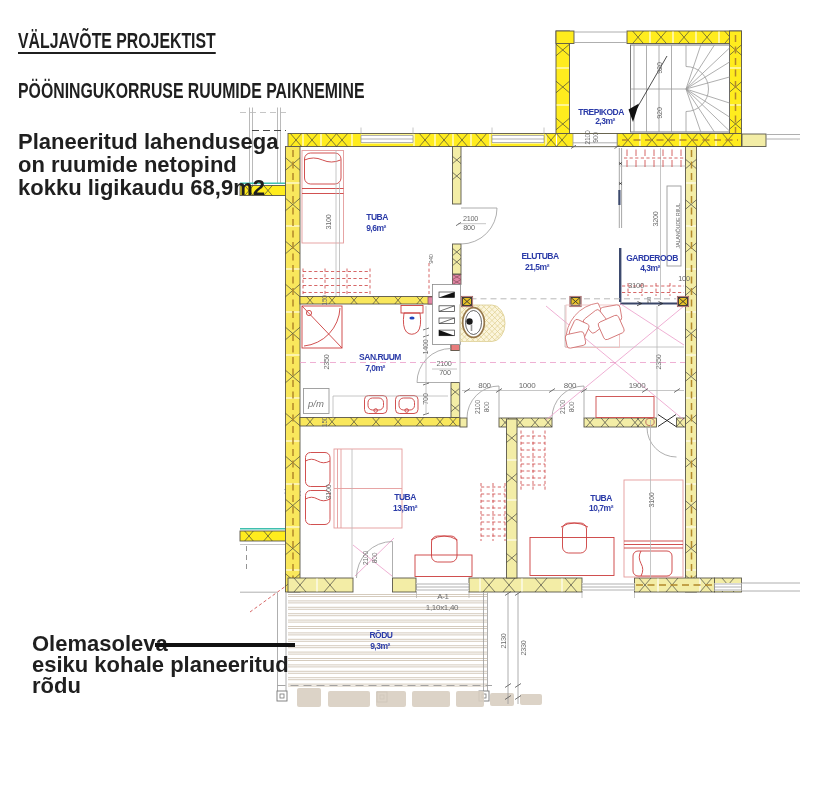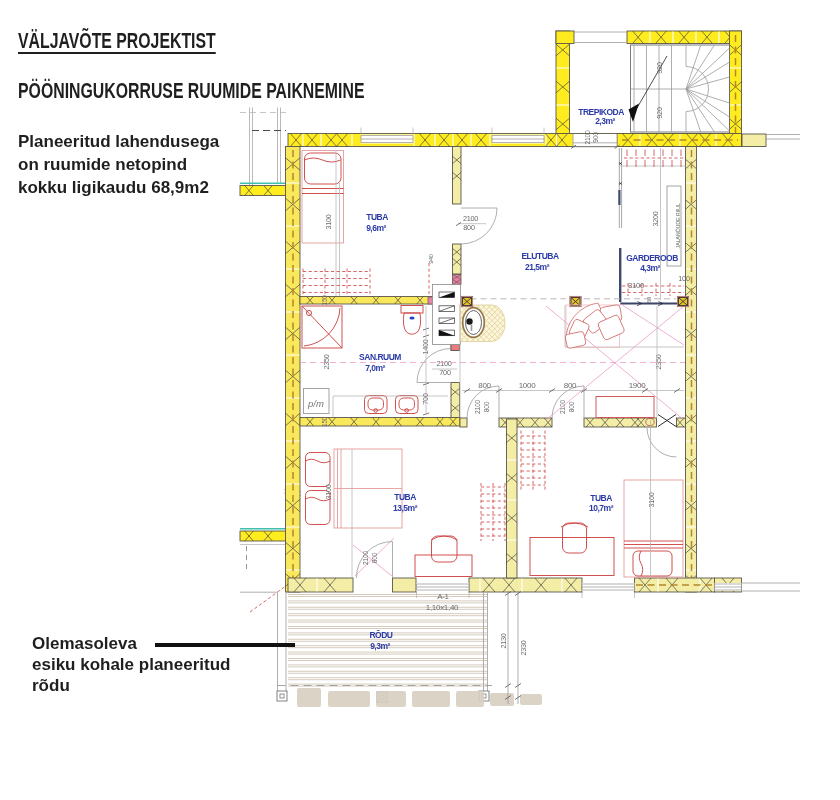--- a/index.html
+++ b/index.html
@@ -1,17 +1,17 @@
 <!DOCTYPE html>
 <html><head><meta charset="utf-8">
 <style>
 html,body{margin:0;padding:0;background:#ffffff;width:840px;height:800px;overflow:hidden}
 body{position:relative;font-family:"Liberation Sans",sans-serif}
 .hd{position:absolute;font-weight:bold;color:#1f1f1f;white-space:nowrap;transform-origin:0 0;transform:scaleX(0.72);font-size:22px;line-height:22px;letter-spacing:0px}
-.bd{position:absolute;font-weight:bold;color:#1f1f1f;white-space:nowrap;font-size:17px}
+.bd{position:absolute;font-weight:bold;color:#1f1f1f;white-space:nowrap;font-size:22px}
 </style></head>
 <body>
 
 <svg width="840" height="800" viewBox="0 0 840 800" style="position:absolute;left:0;top:0">
 <style>
 text{font-family:"Liberation Sans",sans-serif}
 .lbl{font-weight:bold;font-size:8.5px;fill:#2b3ba8;text-anchor:middle;letter-spacing:-0.5px}
 .dim{font-size:7.3px;fill:#6b6b6b;text-anchor:middle;letter-spacing:-0.3px}
 .g1{stroke:#9a9a9a;stroke-width:0.8;fill:none}
 .g2{stroke:#b8b8b8;stroke-width:0.8;fill:none}

